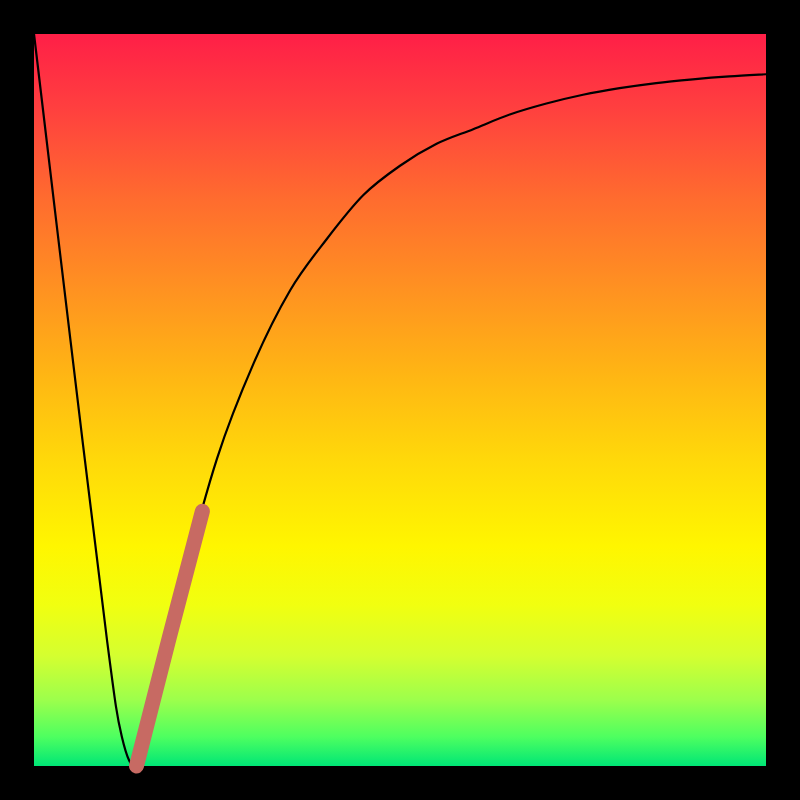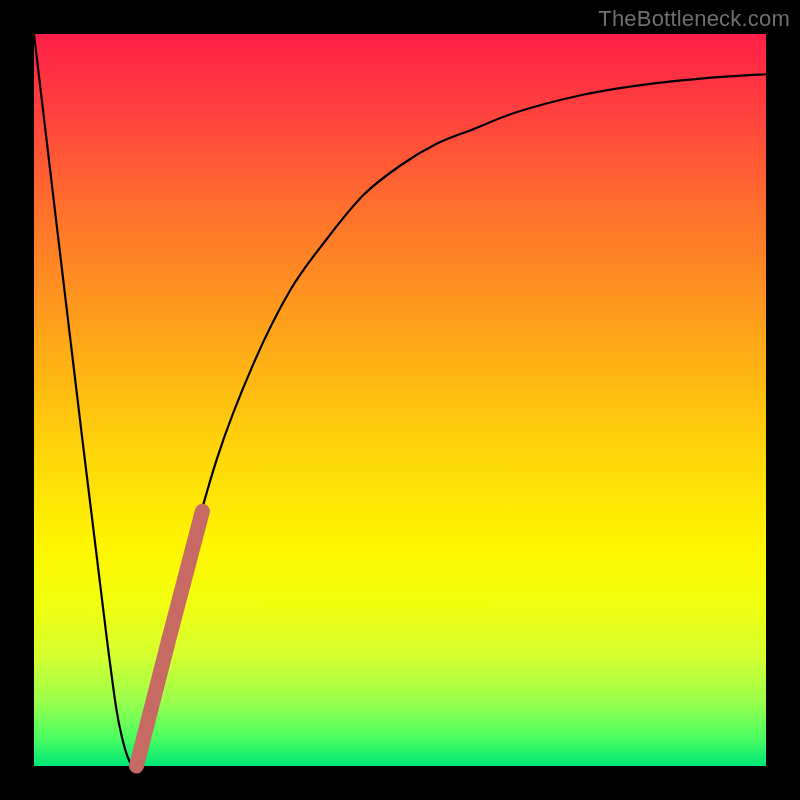--- a/index.html
+++ b/index.html
@@ -50,21 +50,20 @@
     position: absolute;
     left: 0; top: 0;
     width: 732px; height: 732px;
     overflow: visible;
   }
 </style>
 </head>
 <body>
 
 <div class="frame">
-  <div class="watermark">TheBottleneck.com</div>
 
   <div class="plot">
     <svg class="curve" viewBox="0 0 732 732" preserveAspectRatio="none">
       <path id="mainCurve" fill="none" stroke="#000" stroke-width="2.2" stroke-linecap="round" stroke-linejoin="round" d="M 0 0 C 6.1000000000000005 51.24000000000001 24.4 206.18000000000006 36.6 307.44000000000005 C 48.800000000000004 408.70000000000005 64.66 541.68 73.2 607.56 C 81.74000000000001 673.4399999999999 82.96000000000001 681.98 87.84 702.72 C 92.72 723.46 97.60000000000001 735.66 102.48 732 C 107.36 728.34 109.80000000000001 710.04 117.12 680.76 C 124.44 651.48 135.42000000000002 599.02 146.4 556.3199999999999 C 157.38 513.6199999999999 170.8 462.38 183 424.56 C 195.2 386.74 207.4 357.46 219.6 329.4 C 231.79999999999998 301.34 244 276.94 256.2 256.2 C 268.4 235.46 280.6 220.82000000000005 292.8 204.96000000000004 C 305 189.10000000000002 317.20000000000005 173.23999999999998 329.40000000000003 161.03999999999996 C 341.6 148.83999999999995 353.8 140.29999999999998 366 131.76 C 378.2 123.22000000000001 390.40000000000003 115.90000000000008 402.6 109.80000000000007 C 414.8 103.70000000000006 427 100.03999999999998 439.2 95.15999999999997 C 451.4 90.27999999999996 463.6 84.78999999999998 475.8 80.51999999999998 C 488 76.24999999999999 500.2 72.83399999999996 512.4 69.53999999999996 C 524.6 66.24599999999997 536.8 63.31799999999996 549 60.75599999999997 C 561.2 58.19399999999998 573.4000000000001 56.11999999999998 585.6 54.168000000000006 C 597.8 52.21600000000003 609.9999999999999 50.508000000000095 622.1999999999999 49.044000000000096 C 634.4 47.5800000000001 646.6 46.48200000000005 658.8000000000001 45.384000000000015 C 671.0000000000001 44.28599999999998 683.2 43.30999999999991 695.4 42.455999999999904 C 707.5999999999999 41.6019999999999 725.9 40.625999999999976 732 40.25999999999999"></path>
       <path id="highlightSeg" fill="none" stroke="#c76a63" stroke-width="15" stroke-linecap="round" d="M 102.48 732 L 135.42 602.985 L 168.36 477.264"></path>
     </svg>
   </div>
 </div>
 
 </body></html>

